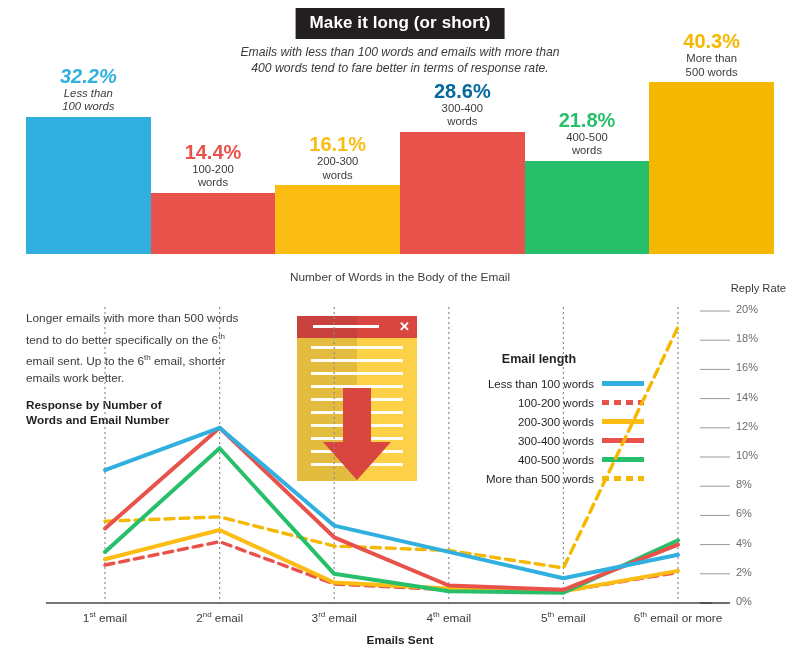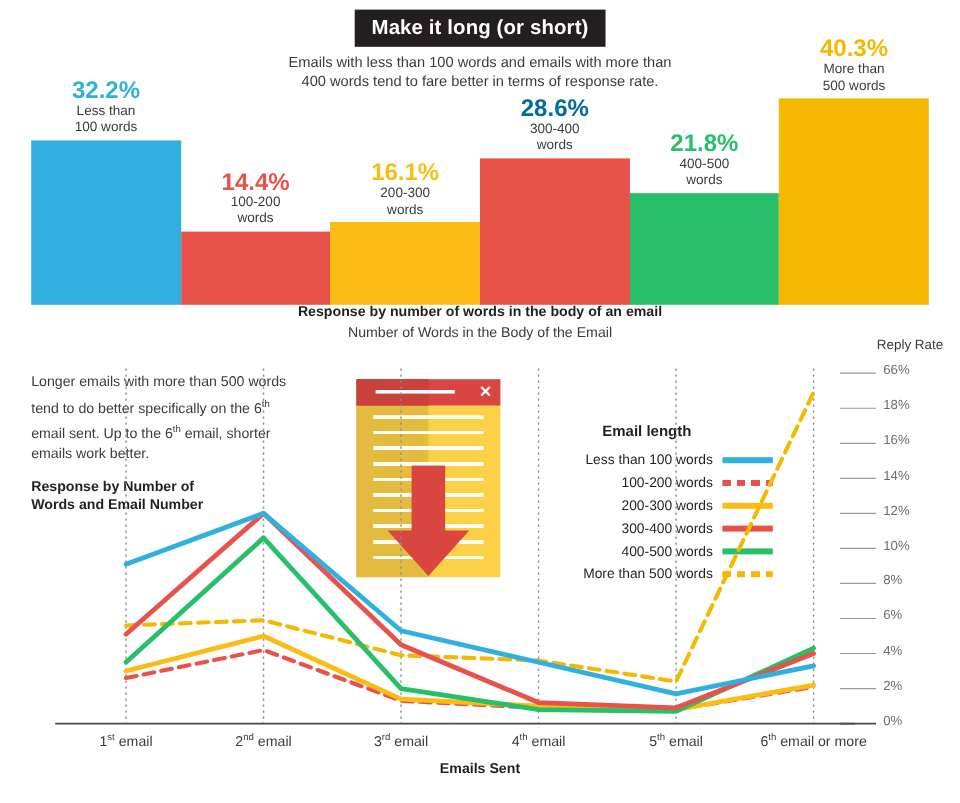--- a/index.html
+++ b/index.html
@@ -11,21 +11,21 @@
   .page{position:relative;width:800px;height:669px;}
 
   
   #title-banner{
     position:absolute;left:50%;transform:translateX(-50%);top:8px;
     background:#231f20;color:#fff;font-weight:bold;font-size:17px;
     padding:5px 14px 6px 14px;letter-spacing:.1px;white-space:nowrap;
   }
   #subtitle{
     position:absolute;left:0;right:0;top:44px;text-align:center;
-    font-size:12.2px;line-height:16px;color:#3b3b3b;
+    font-size:12.2px;line-height:16px;color:#3b3b3b;font-style:italic;
   }
   #subtitle div{white-space:nowrap;}
 
   
   #bar-chart{position:absolute;left:26px;top:82px;width:748px;height:172px;}
   .bar-col{position:absolute;bottom:0;top:0;}
   .bar{position:absolute;bottom:0;left:0;right:0;}
   .bar.striped{
     background-image:repeating-linear-gradient(
       to bottom,
@@ -112,21 +112,21 @@
 <div class="page">
 
   <div id="title-banner">Make it long (or short)</div>
 
   <div id="subtitle">
     <div>Emails with less than 100 words and emails with more than</div>
     <div>400 words tend to fare better in terms of response rate.</div>
   </div>
 
   <div id="bar-chart">
-      <div class="bar-col" style="left: 0px; width: 124.667px;">
+      <div class="bar-col" style="left: 0px; width: 124.667px; font-style: italic;">
         <div class="bar" style="height: 137.429px; background: rgb(49, 176, 224);"></div>
         <div class="bar-label" style="bottom: 140.429px;">
           <div class="bar-pct" style="color: rgb(49, 176, 224);">32.2%</div>
           <div class="bar-cat">Less than<br>100 words</div>
         </div>
       </div>
       <div class="bar-col" style="left: 124.667px; width: 124.667px;">
         <div class="bar striped" style="height: 61.4591px; background: rgb(232, 82, 74);"></div>
         <div class="bar-label" style="bottom: 64.4591px;">
           <div class="bar-pct" style="color: rgb(232, 82, 74);">14.4%</div>
@@ -156,21 +156,20 @@
       </div>
       <div class="bar-col" style="left: 623.333px; width: 124.667px;">
         <div class="bar striped" style="height: 172px; background: rgb(245, 184, 0);"></div>
         <div class="bar-label" style="bottom: 175px;">
           <div class="bar-pct" style="color: rgb(245, 184, 0);">40.3%</div>
           <div class="bar-cat">More than<br>500 words</div>
         </div>
       </div>
     </div>
 
-  <div id="bar-caption">Response by number of words in the body of an email</div>
   <div id="bar-axis-title">Number of Words in the Body of the Email</div>
 
   <div id="intro-text">Longer emails with more than 500 words tend to do better specifically on the 6<sup>th</sup> email sent. Up to the 6<sup>th</sup> email, shorter emails work better.</div>
 
   <div id="section-heading">
     <div>Response by Number of</div>
     <div>Words and Email Number</div>
   </div>
 
   <div id="email-icon">
@@ -248,21 +247,21 @@
       <div class="ytick-label" style="left: 736px; top: 595px;">0%</div>
       <div class="ytick-label" style="left: 736px; top: 565.8px;">2%</div>
       <div class="ytick-label" style="left: 736px; top: 536.6px;">4%</div>
       <div class="ytick-label" style="left: 736px; top: 507.4px;">6%</div>
       <div class="ytick-label" style="left: 736px; top: 478.2px;">8%</div>
       <div class="ytick-label" style="left: 736px; top: 449px;">10%</div>
       <div class="ytick-label" style="left: 736px; top: 419.8px;">12%</div>
       <div class="ytick-label" style="left: 736px; top: 390.6px;">14%</div>
       <div class="ytick-label" style="left: 736px; top: 361.4px;">16%</div>
       <div class="ytick-label" style="left: 736px; top: 332.2px;">18%</div>
-      <div class="ytick-label" style="left: 736px; top: 303px;">66%</div>
+      <div class="ytick-label" style="left: 736px; top: 303px;">20%</div>
     </div>
   <div id="xtick-layer">
       <div class="xtick-label" style="left: 35px; width: 140px; top: 610px;">1<sup>st</sup> email</div>
       <div class="xtick-label" style="left: 149.6px; width: 140px; top: 610px;">2<sup>nd</sup> email</div>
       <div class="xtick-label" style="left: 264.2px; width: 140px; top: 610px;">3<sup>rd</sup> email</div>
       <div class="xtick-label" style="left: 378.8px; width: 140px; top: 610px;">4<sup>th</sup> email</div>
       <div class="xtick-label" style="left: 493.4px; width: 140px; top: 610px;">5<sup>th</sup> email</div>
       <div class="xtick-label" style="left: 608px; width: 140px; top: 610px;">6<sup>th</sup> email or more</div>
     </div>
 

